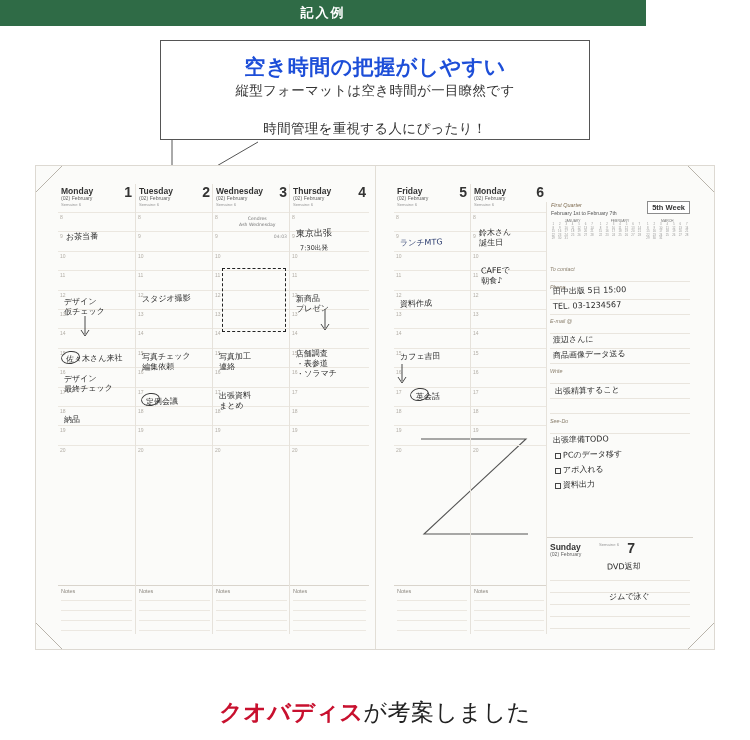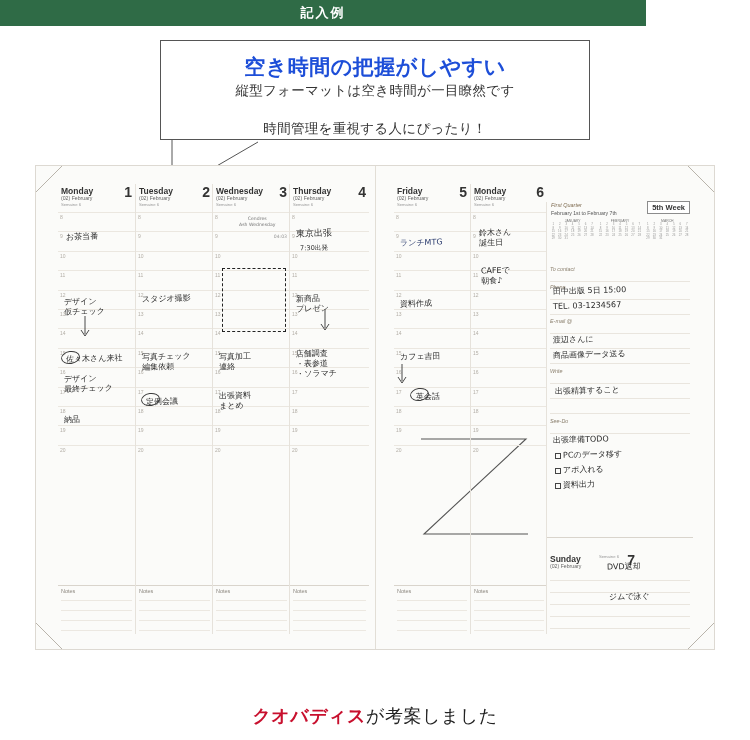--- a/index.html
+++ b/index.html
@@ -152,21 +152,21 @@
     position:absolute;left:0;bottom:0;width:146px;height:96px;border-top:1px solid #d9d4cc;
   }
   .bigZ{
     position:absolute;left:50px;top:255px;width:120px;height:110px;
   }
   
   .bottom{
     position:absolute;left:0;bottom:12px;width:750px;text-align:center;
   }
   .bottom .l1{font-size:15.5px;color:#222;letter-spacing:0.5px;}
-  .bottom .l2{font-size:18px;margin-top:25px;letter-spacing:0.5px;}
+  .bottom .l2{font-size:23px;margin-top:25px;letter-spacing:0.5px;}
   .bottom .l2 .red{color:#c8102e;font-weight:bold;}
   .bottom .l2 .blk{color:#222;}
 </style>
 </head>
 <body>
 
 <div class="topband">
   <div class="label">記入例</div>
 </div>
 
@@ -741,21 +741,21 @@
       <div class="ruleline" style="top:231px;"></div>
       <div class="hw" style="left:6px;top:233px;">出張準備TODO</div>
       <div class="chk" style="left:8px;top:251px;"></div>
       <div class="hw" style="left:16px;top:248px;">PCのデータ移す</div>
       <div class="chk" style="left:8px;top:266px;"></div>
       <div class="hw" style="left:16px;top:263px;">アポ入れる</div>
       <div class="chk" style="left:8px;top:281px;"></div>
       <div class="hw" style="left:16px;top:278px;">資料出力</div>
 
       <div class="sundaybox">
-        <div class="dayhdr" style="margin-top:14px;">
+        <div class="dayhdr" style="margin-top:2px;">
           <div class="dayname">Sunday</div>
           <div class="daysub">(02) February</div>
           <div class="daysub2" style="left:52px;top:2px;">Semaine 6</div>
           <div class="daynum" style="right:58px;">7</div>
         </div>
         <div class="ruleline" style="top:42px;"></div>
         <div class="ruleline" style="top:54px;"></div>
         <div class="ruleline" style="top:66px;"></div>
         <div class="ruleline" style="top:78px;"></div>
         <div class="ruleline" style="top:90px;"></div>

